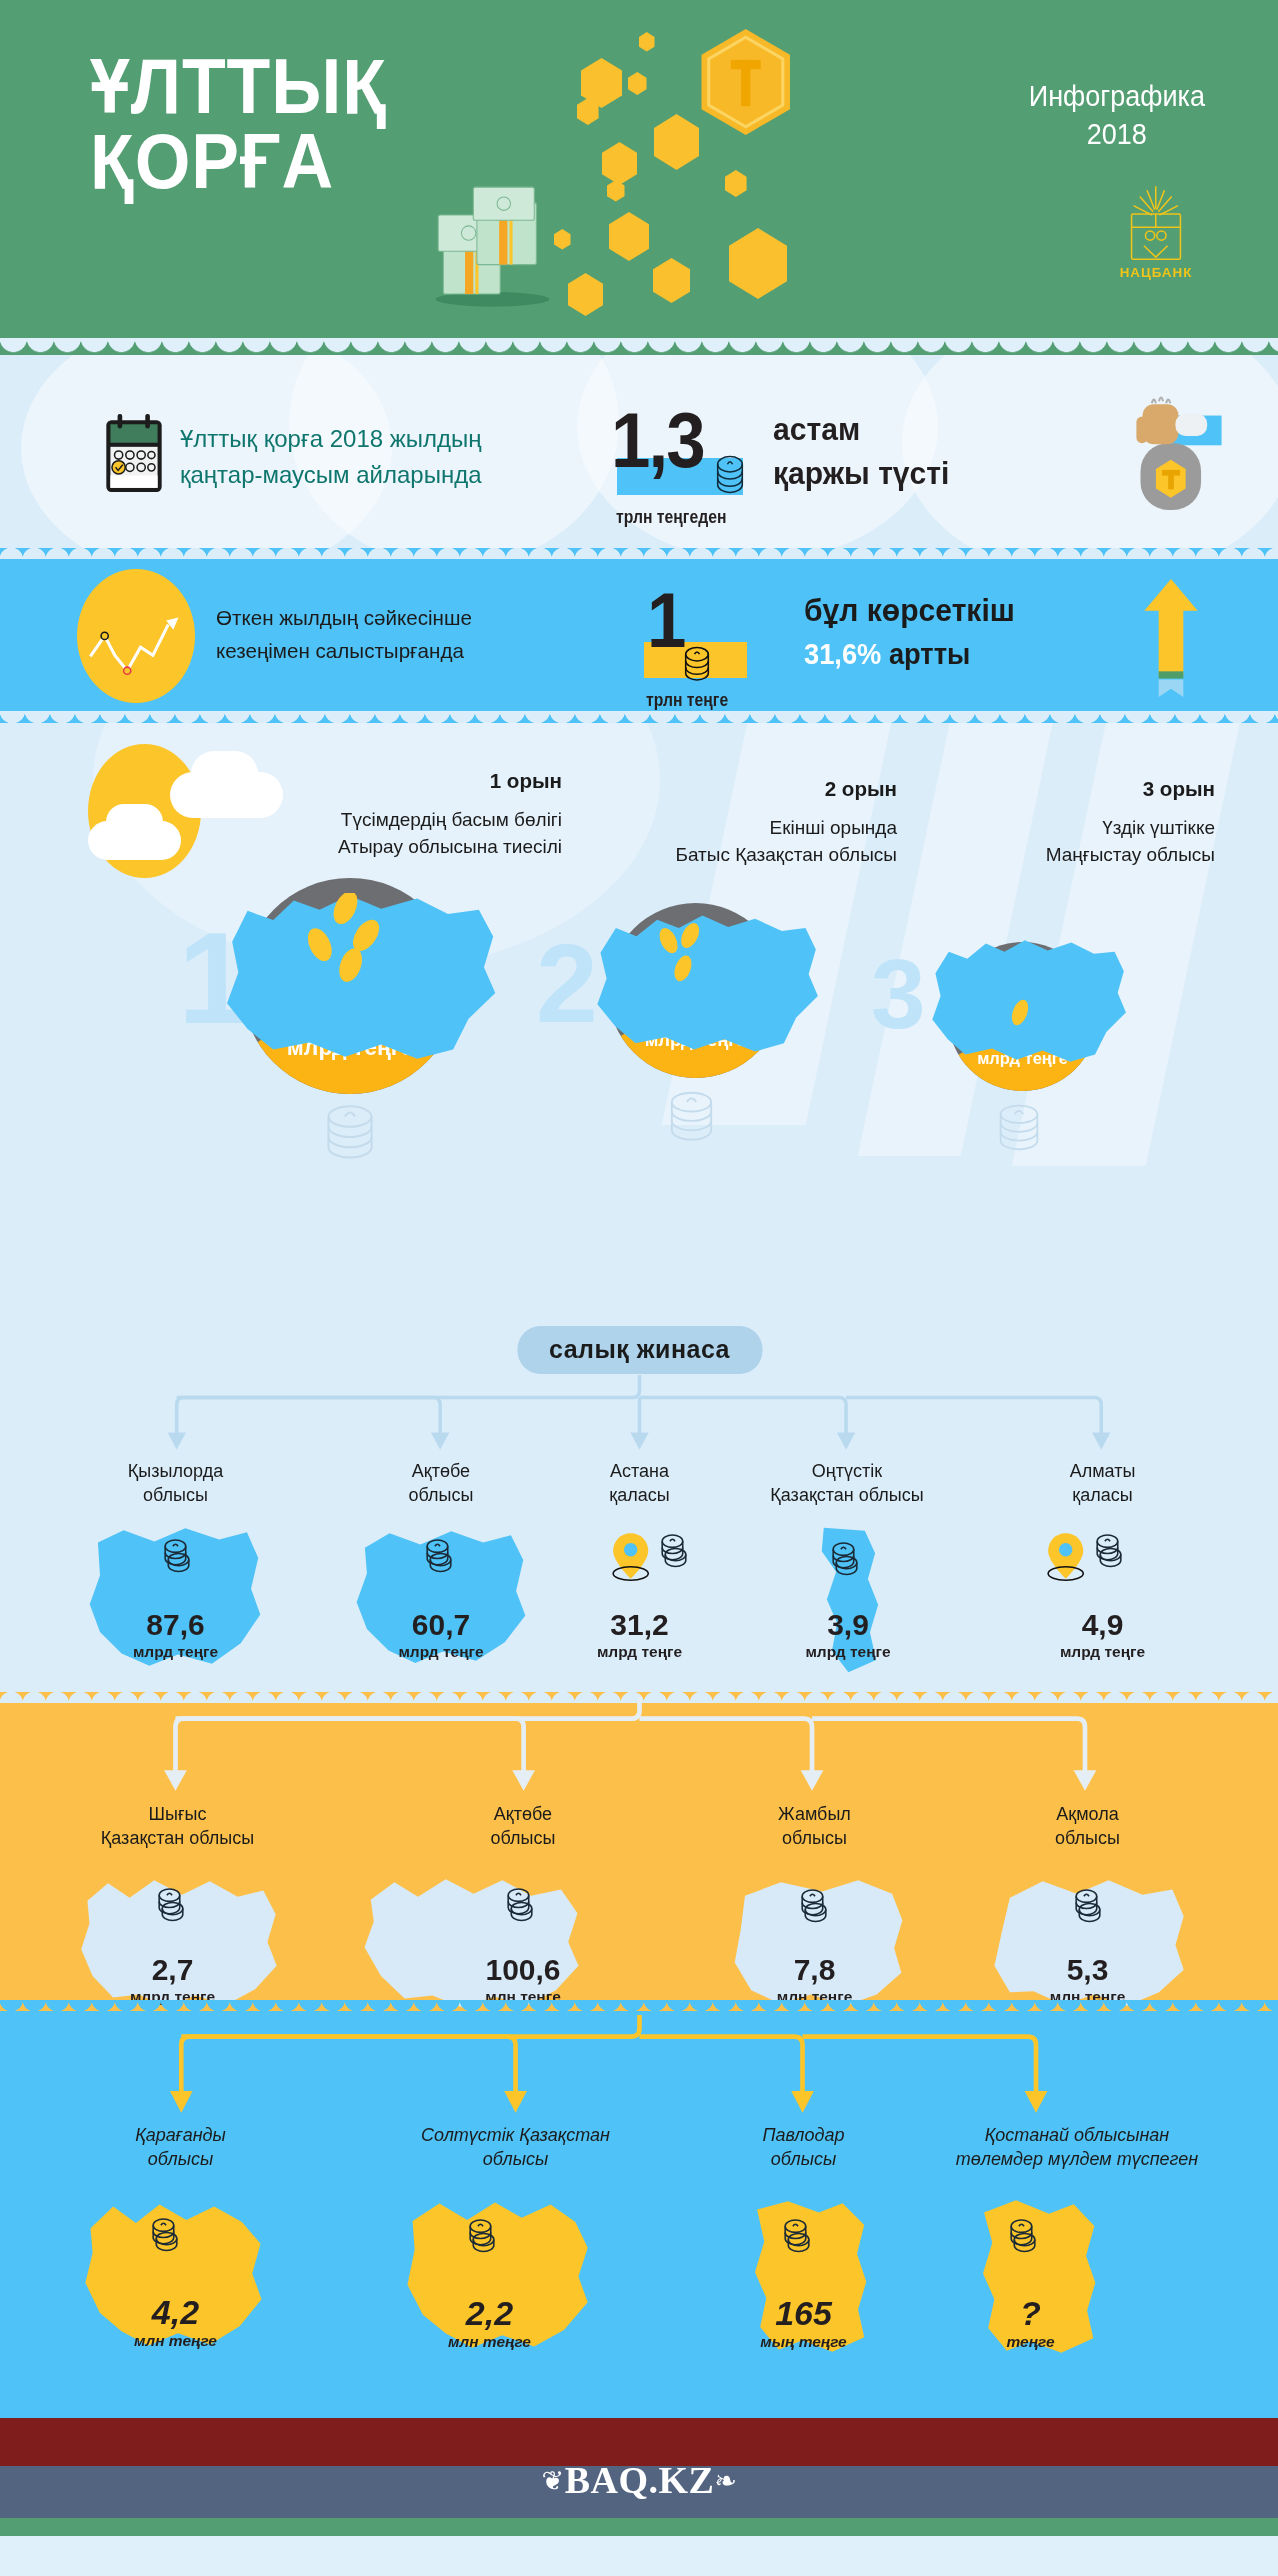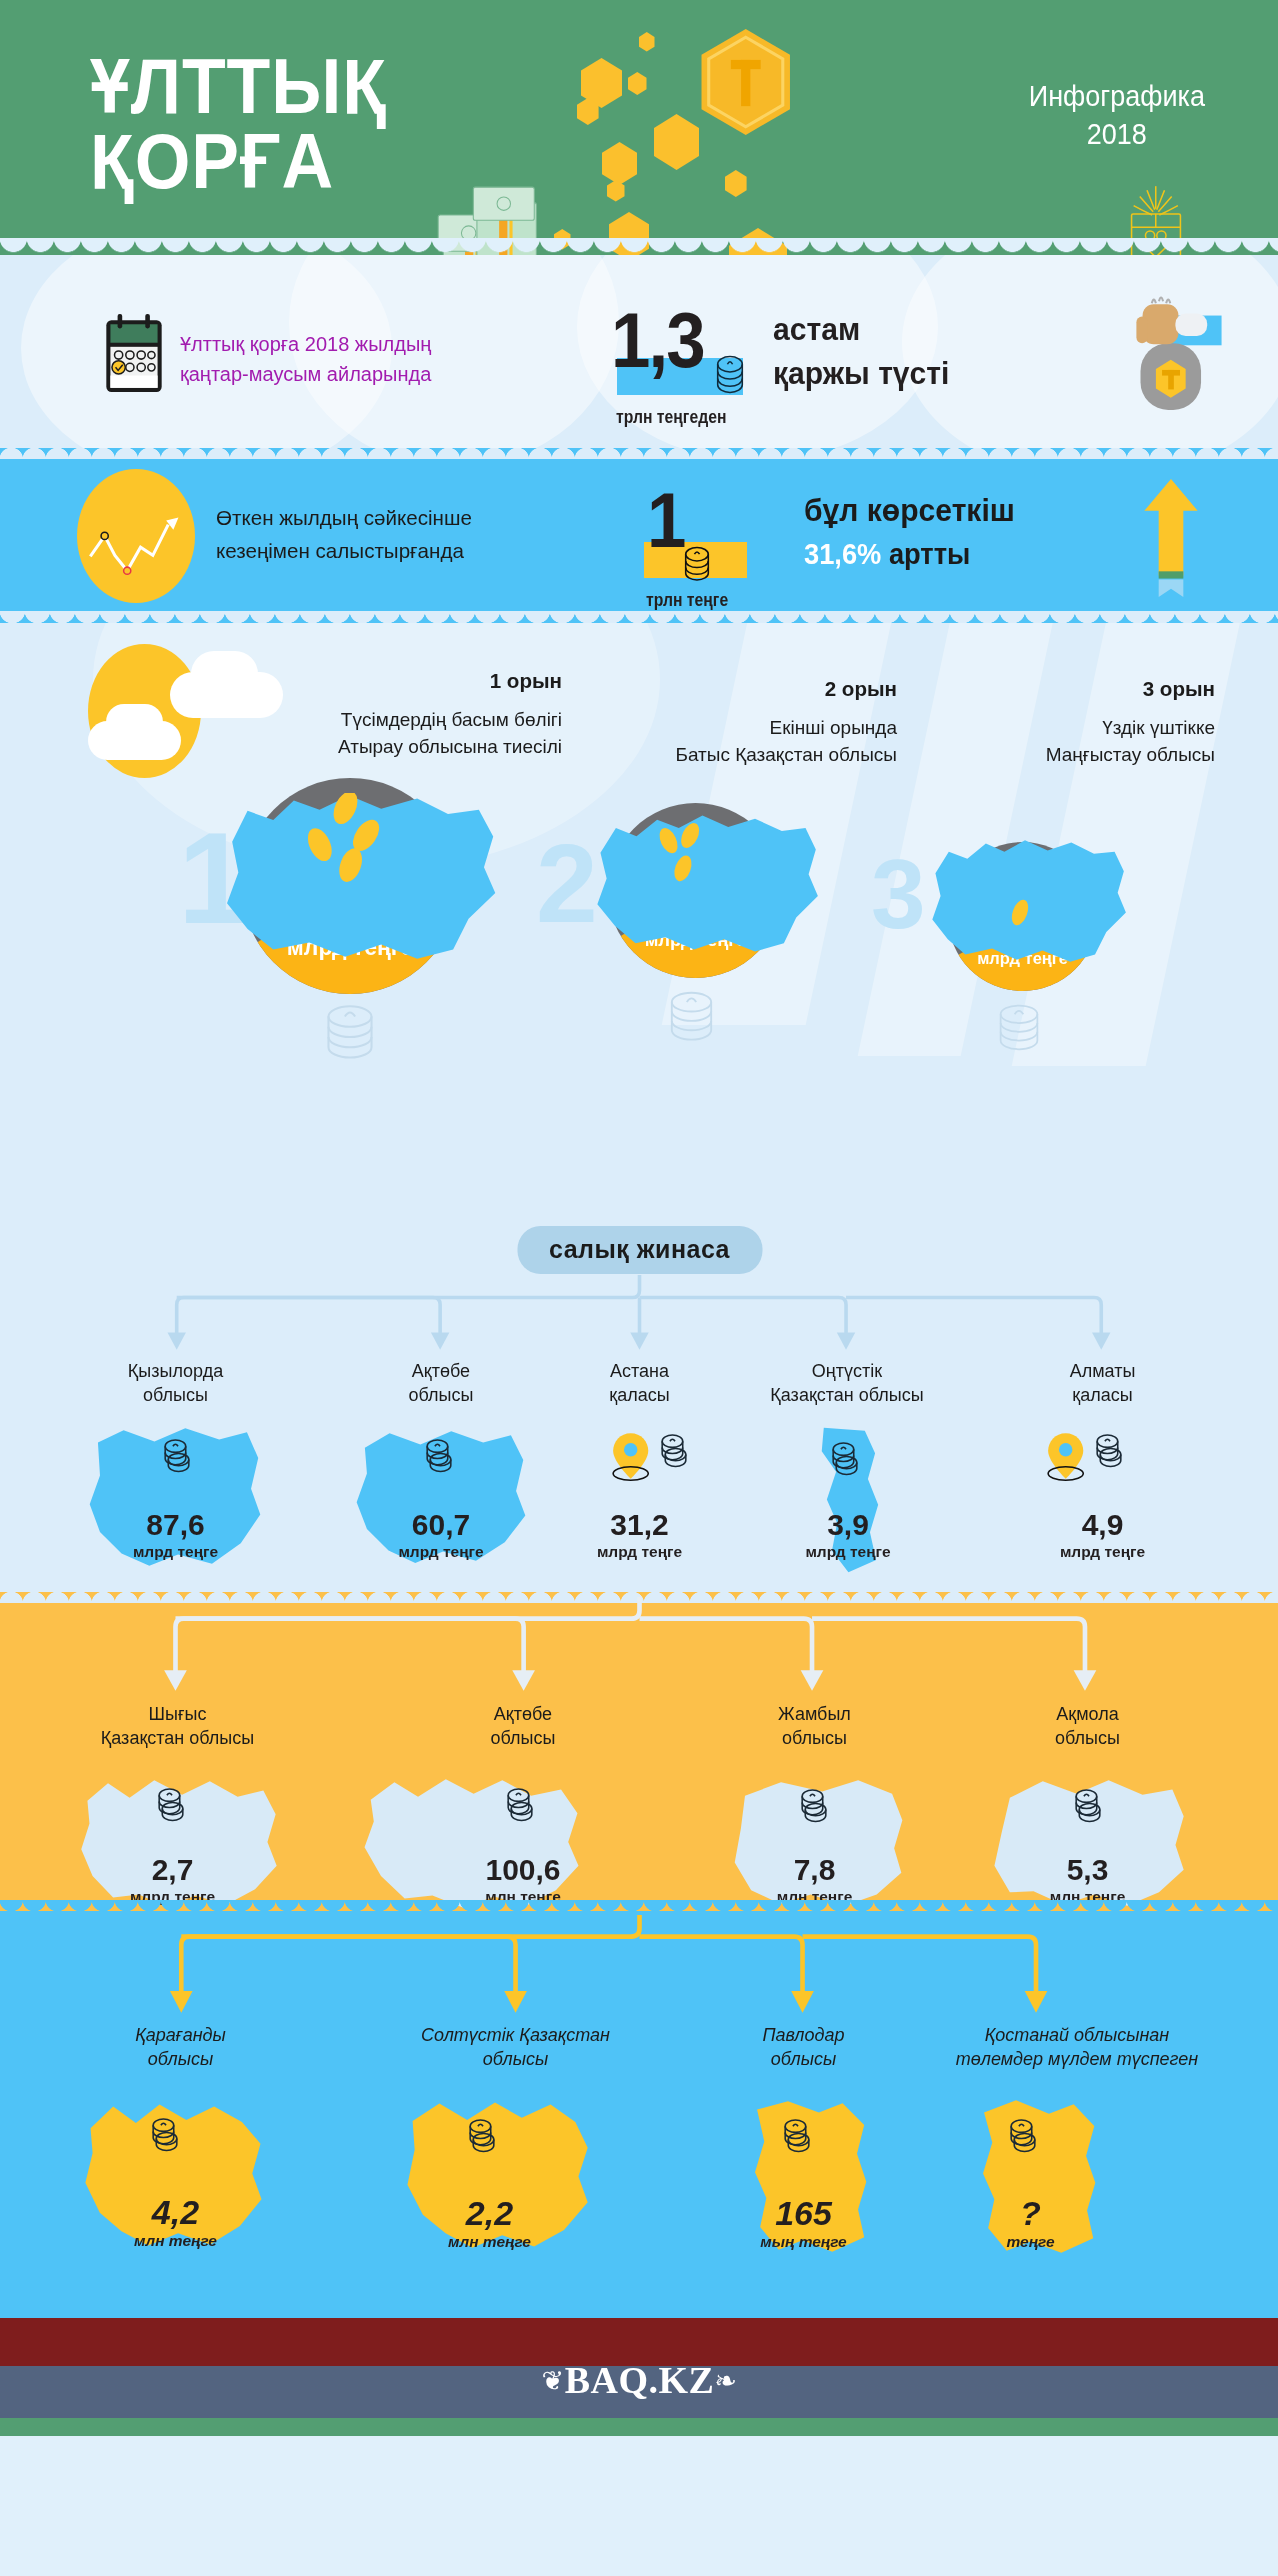--- a/index.html
+++ b/index.html
@@ -6,21 +6,21 @@
   html,body{ background:#ffffff; }
   body{
     font-family:"Liberation Sans", sans-serif;
     width:1279px; height:2639px;
     position:relative; overflow:hidden;
   }
   .page{ position:relative; width:1279px; height:2639px; background:#e0f0fb; overflow:hidden; }
 
   
   .header{
-    position:relative; width:100%; height:255px;
+    position:relative; width:100%; height:355px;
     background:#539e72; overflow:hidden;
   }
   .hdr-title{
     position:absolute; left:90px; top:49px;
     color:#ffffff; font-weight:bold; font-size:77px;
     line-height:0.98; letter-spacing:1px;
     text-transform:uppercase;
     transform:scaleX(0.93);
     transform-origin:left top;
     white-space:pre-line;
@@ -62,22 +62,22 @@
     position:relative; width:100%; height:193px;
     background:#dcedfa; overflow:hidden;
   }
   .band1 .swoosh{
     position:absolute; border-radius:50%;
     background:rgba(255,255,255,.45);
   }
 
   .cal-icon{ position:absolute; left:103px; top:58px; width:62px; height:82px; }
   .b1-text{
-    position:absolute; left:180px; top:74px;
-    font-size:20px; color:#a21caf; line-height:1.5; white-space:pre-line;
+    position:absolute; left:180px; top:66px;
+    font-size:24px; color:#0f766e; line-height:1.5; white-space:pre-line;
   }
   .b1-num{
     position:absolute; left:611px; top:41px;
     font-size:77px; font-weight:bold; color:#231f20; letter-spacing:-2.1px;
     transform:scaleX(0.92); transform-origin:left top;
   }
   .b1-numbg{
     position:absolute; left:617px; top:103px; width:126px; height:37px;
     background:#4fc3f7; z-index:0;
   }

